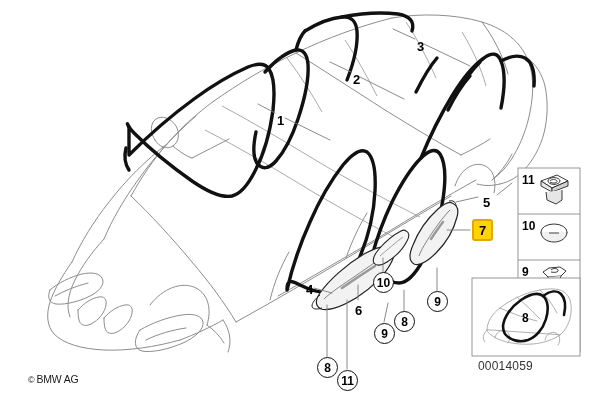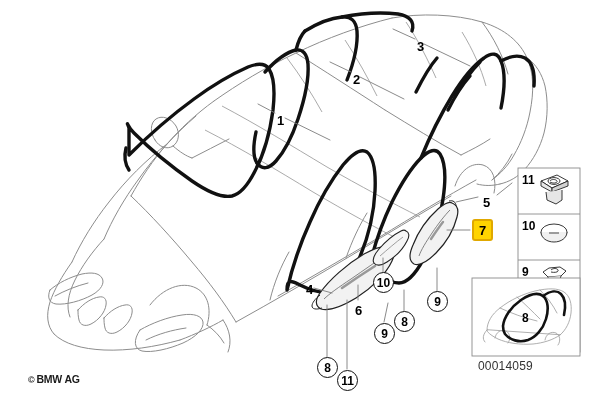--- a/index.html
+++ b/index.html
@@ -70,21 +70,21 @@
     font-size: 12px;
     font-weight: 700;
     color: #000000;
   }
   #copyright {
     position: absolute;
     left: 28px;
     top: 373px;
     font-family: "Liberation Sans", sans-serif;
     font-size: 10.5px;
-    font-weight: 700;
+    font-weight: 400;
     color: #1a1a1a;
     letter-spacing: -0.2px;
     white-space: nowrap;
     text-align: center;
   }
   #copyright .c-mark {
     font-size: 9px;
     margin-right: 2px;
   }
   #diagram-id {

